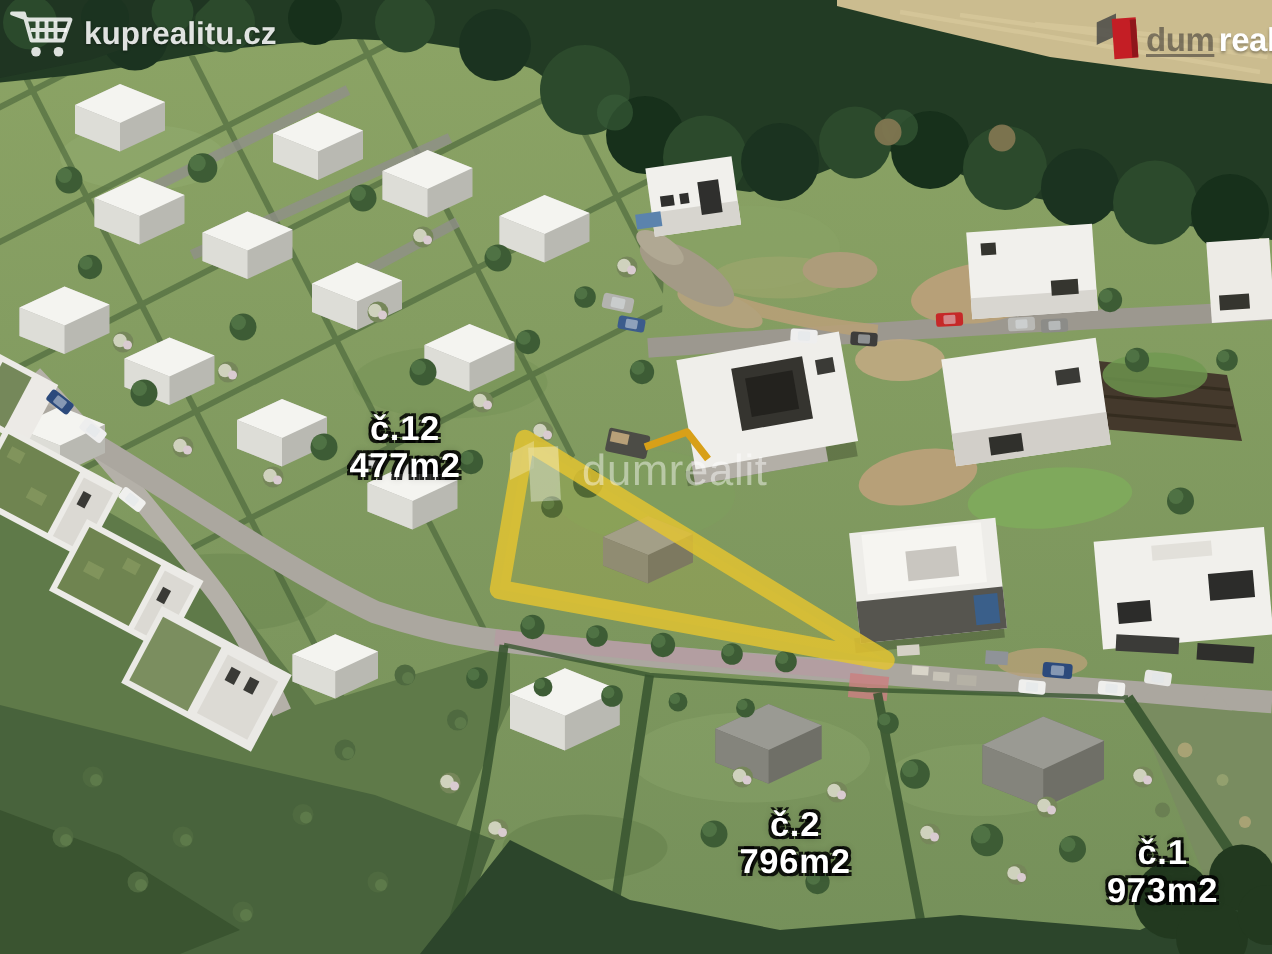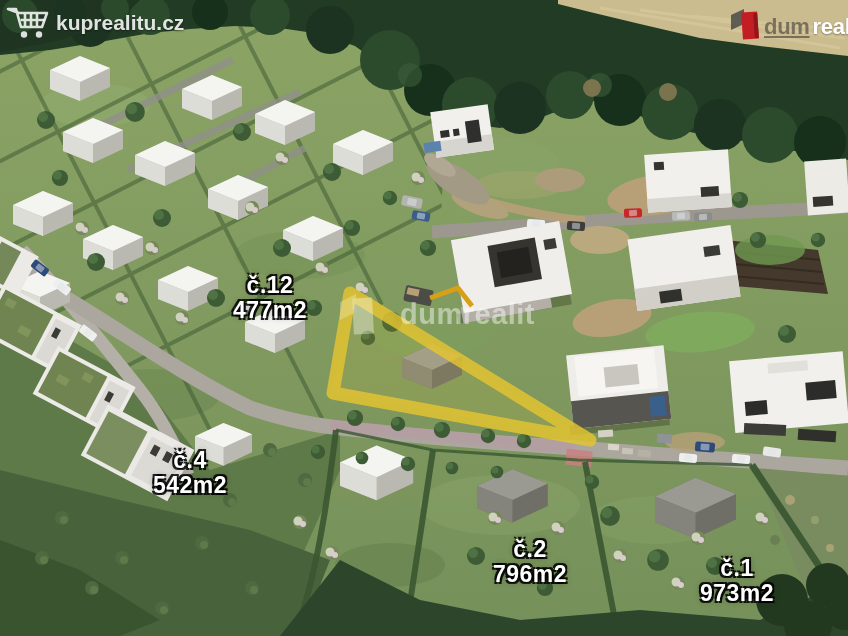--- a/index.html
+++ b/index.html
@@ -22,22 +22,22 @@
     color:rgba(255,255,255,.87);font-weight:700;font-size:21px;
     text-shadow:0 1px 2px rgba(0,0,0,.4);
   }
   .wm-topright{
     position:absolute;left:731px;top:6px;display:flex;align-items:flex-end;gap:3px;
     font-weight:700;font-size:22px;letter-spacing:-.3px;white-space:nowrap;
   }
   .wm-topright .pfx{color:rgba(70,64,58,.62);text-decoration:underline;}
   .wm-topright .main{color:#fff;text-shadow:0 1px 2px rgba(0,0,0,.35);}
   .wm-center{
-    position:absolute;left:340px;top:290px;display:flex;align-items:center;gap:24px;
-    opacity:.45;color:#fff;font-weight:700;font-size:29px;letter-spacing:.5px;
+    position:absolute;left:340px;top:290px;display:flex;align-items:center;gap:12px;
+    opacity:.45;color:#fff;font-weight:400;font-size:29px;letter-spacing:.5px;
   }
 </style>
 </head>
 <body>
 
 <div class="stage">
 
 <svg class="scene" width="848" height="636" viewBox="0 0 848 636" xmlns="http://www.w3.org/2000/svg">
   <defs>
     <linearGradient id="grass" x1="0" y1="0" x2="0" y2="1">
@@ -430,26 +430,22 @@
       <rect x="13" y="8" width="20" height="36" fill="#ffffff" opacity="0.8" transform="rotate(-3 23 26)"></rect>
     </svg>
   </span>
   <span>dumrealit</span>
 </div>
 
 <div class="plot-label" style="left:270px;top:298px;">
   <div>č.12</div>
   <div>477m2</div>
 </div>
-<div class="plot-label" style="left:190px;top:473px;">
-  <div>č.4</div>
-  <div>542m2</div>
-</div>
 <div class="plot-label" style="left:530px;top:562px;">
   <div>č.2</div>
   <div>796m2</div>
 </div>
-<div class="plot-label" style="left:737px;top:581px;">
+<div class="plot-label" style="left:775px;top:581px;">
   <div>č.1</div>
   <div>973m2</div>
 </div>
 
 </div>
 
 </body></html>

